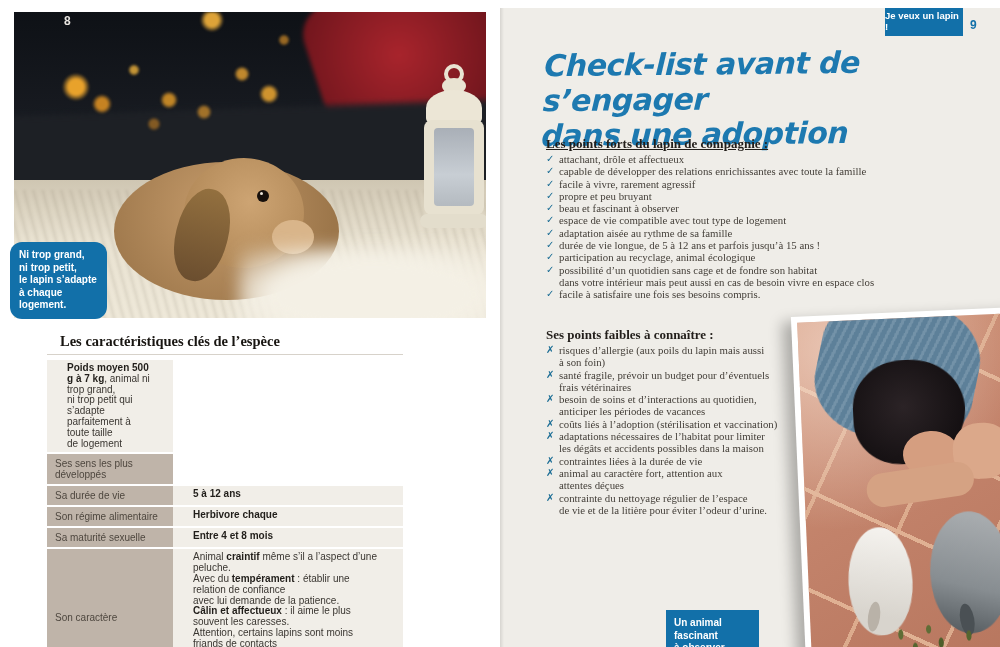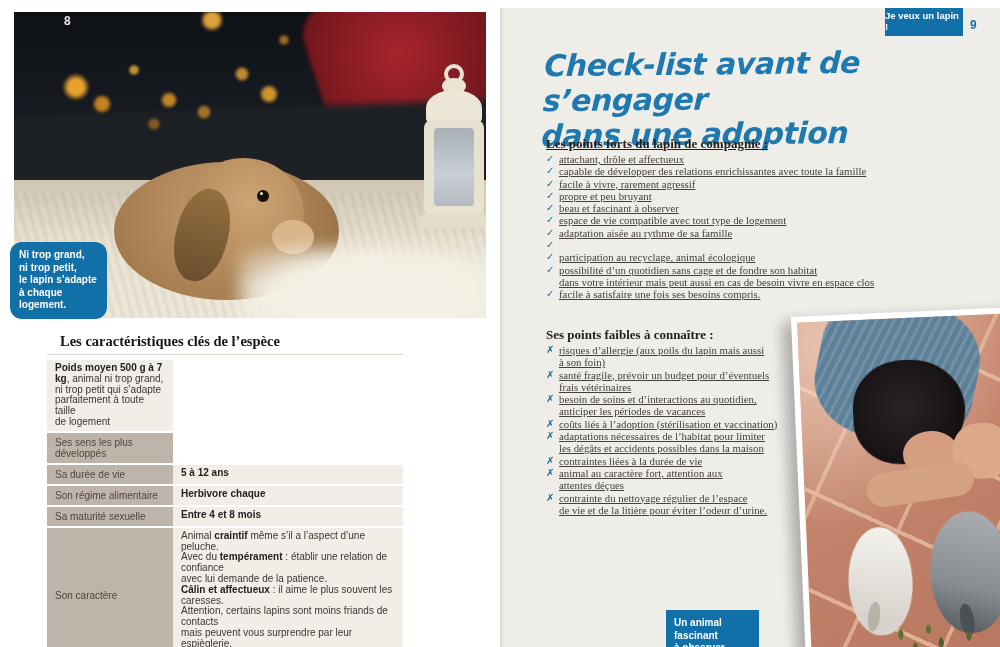--- a/index.html
+++ b/index.html
@@ -60,21 +60,21 @@
 
   .table-title { position:absolute; left:47px; top:333px; font-family:"Liberation Serif", serif;
     font-size:14.5px; font-weight:bold; color:#181511;margin-left:13px; }
   .table-rule { position:absolute; left:47px; top:354px; width:356px; height:1px; background:#d7d2ca; }
   .char-table { position:absolute; left:47px; top:360px; width:356px; }
   .trow { display:grid; grid-template-columns:126px 230px; border-bottom:2px solid #ffffff; }
   .trow:last-child { border-bottom:none; }
   .tlabel { background:var(--table-label-bg,#bfb4a9); color:#4e473f; font-size:10px; line-height:11px;
     padding:4px 6px 4px 8px; display:flex; align-items:center; }
   .tcell { background:var(--table-cell-bg,#f1eee8); color:#3a3631; font-size:10px; line-height:10.8px;
-    padding:3px 8px; }
+    padding:3px 20px; }
   .tcell b { color:#211e1a; }
 
   
   .page-right { position:absolute; left:500px; top:8px; width:544px; height:647px;
     background:var(--page-beige,#efede8); overflow:hidden; }
   .spine { position:absolute; left:0; top:0; width:4px; height:647px;
     background:linear-gradient(90deg, rgba(0,0,0,.10), rgba(0,0,0,0)); }
 
   .chapter-tab { position:absolute; left:385px; top:0; width:78px; height:28px; background:var(--accent-blue,#1270a9);
     color:#fff; font-size:9.5px; font-weight:bold; display:flex; align-items:flex-end; justify-content:center; padding-bottom:4px; }
@@ -86,21 +86,21 @@
 
   .list-heading { position:absolute; left:46px; font-family:"Liberation Serif", serif;
     font-size:13px; font-weight:bold; color:#221e1a; }
   .h-forts { top:128px;text-decoration:underline; }
   .h-faibles { top:319px; }
   ul.points { position:absolute; left:46px; list-style:none; }
   .ul-forts { top:145px; width:430px; }
   .ul-faibles { top:336px; width:235px; }
   ul.points li { display:flex; align-items:flex-start; }
   .mark { width:13px; flex:0 0 13px; color:var(--check-color,#1b6d95); font-size:10px; line-height:12.3px; }
-  .itxt { font-family:"Liberation Serif", serif; font-size:10.8px; line-height:12.3px; color:#45403a;text-decoration:underline; }
+  .itxt { font-family:"Liberation Serif", serif; font-size:10.8px; line-height:12.3px; color:#45403a; }
 
   .snapshot { position:absolute; right:-20px; bottom:-34px; width:265px; height:378px; background:#fff;
     padding:6px; transform:rotate(-2.5deg); box-shadow:-9px 5px 14px rgba(0,0,0,.28); }
   .sn-scene { position:relative; width:100%; height:100%; overflow:hidden;
     background:
       repeating-linear-gradient(27deg, transparent 0 86px, #e0b193 86px 90px),
       repeating-linear-gradient(117deg, transparent 0 86px, #dcab8d 86px 90px),
       linear-gradient(150deg,#d09377 0%,#c2826a 45%,#b5745c 100%); }
   .tile-light { position:absolute; inset:0;
     background:radial-gradient(circle at 15% 8%, rgba(255,240,230,.55), transparent 45%); }
@@ -228,20 +228,21 @@
         <li>
           <span class="mark">✓</span>
           <span class="itxt">espace de vie compatible avec tout type de logement</span>
         </li>
         <li>
           <span class="mark">✓</span>
           <span class="itxt">adaptation aisée au rythme de sa famille</span>
         </li>
         <li>
           <span class="mark">✓</span>
+          <span class="itxt">durée de vie longue, de 5 à 12 ans et parfois jusqu’à 15 ans !</span>
         </li>
         <li>
           <span class="mark">✓</span>
           <span class="itxt">participation au recyclage, animal écologique</span>
         </li>
         <li>
           <span class="mark">✓</span>
           <span class="itxt">possibilité d’un quotidien sans cage et de fondre son habitat<br>dans votre intérieur mais peut aussi en cas de besoin vivre en espace clos</span>
         </li>
         <li>

